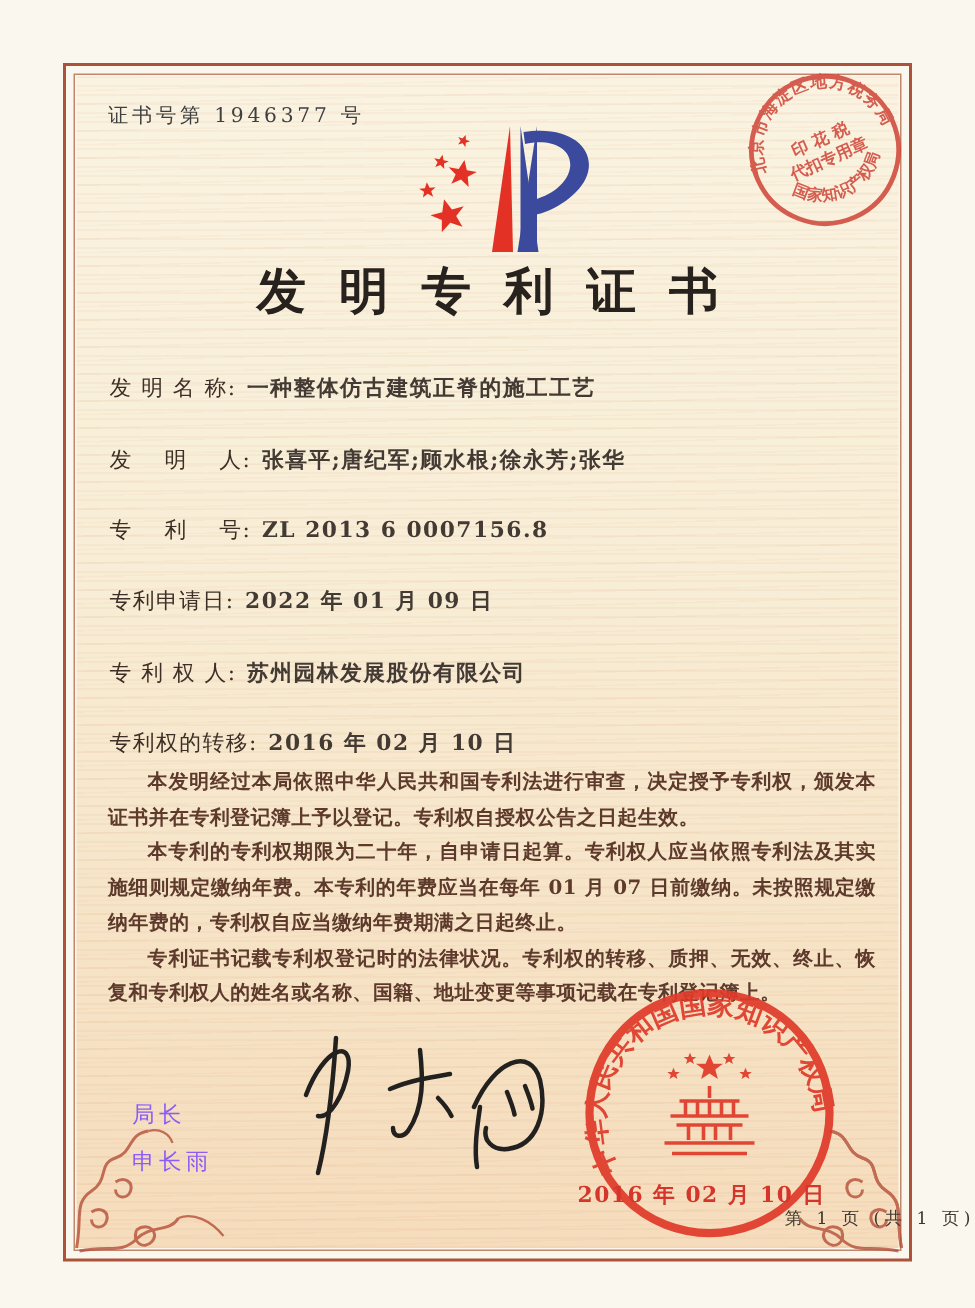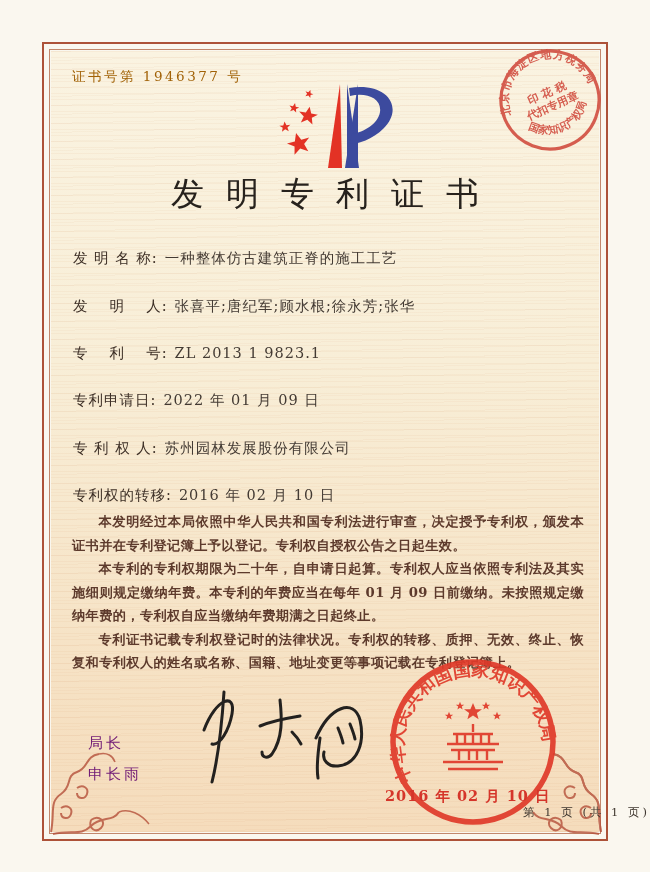--- a/index.html
+++ b/index.html
@@ -9,32 +9,32 @@
   
   .frame-outer{position:absolute;left:42px;top:42px;right:42px;bottom:31px;border:2.5px solid #ad5238;}
   .frame-inner{position:absolute;left:49px;top:49px;right:49px;bottom:38px;border:1px solid #c2876b;}
   
   .paper{position:absolute;left:51px;top:51px;right:51px;bottom:40px;
          background:linear-gradient(180deg,#faf3e1 0%,#f8eed7 40%,#f6e3c6 75%,#f5dcbc 100%);}
   .paper .waves{position:absolute;inset:0;opacity:.55;
       background:
         repeating-linear-gradient(180deg, rgba(208,140,92,.14) 0 1px, rgba(0,0,0,0) 1px 6px),
         repeating-linear-gradient(178.6deg, rgba(208,140,92,.10) 0 1px, rgba(0,0,0,0) 1px 9px);}
-  .cert-no{position:absolute;left:72px;top:68px;font-size:13.5px;color:#a16207;letter-spacing:2.5px;}
+  .cert-no{position:absolute;left:72px;top:68px;font-size:13.5px;color:#404040;letter-spacing:2.5px;}
   .logo{position:absolute;left:252px;top:80px;}
   .tax-stamp{position:absolute;left:490px;top:40px;opacity:.85;}
-  .title{position:absolute;left:0;width:650px;top:172px;text-align:center;font-size:33px;font-weight:normal;
+  .title{position:absolute;left:0;width:650px;top:172px;text-align:center;font-size:33px;font-weight:bold;
          color:#27221d;letter-spacing:22px;text-indent:22px;}
   .field{position:absolute;left:73px;width:500px;font-size:14.5px;color:#3d2f26;letter-spacing:1px;white-space:nowrap;}
-  .field .fvalue{margin-left:7px;color:#433a33;}
+  .field .fvalue{margin-left:7px;color:#433a33;font-weight:bold;}
   .body-text{position:absolute;left:72px;top:510px;width:512px;font-size:13.2px;line-height:23.5px;
              color:#5d3a2c;letter-spacing:.4px;text-align:justify;font-weight:bold;}
   .body-text p{margin:0;text-indent:2em;}
   .director{position:absolute;left:88px;top:728px;font-family:"DejaVu Sans","Liberation Sans",sans-serif;
-            font-size:15px;color:#701a75;line-height:31px;letter-spacing:3px;}
+            font-size:15px;color:#8b5cf6;line-height:31px;letter-spacing:3px;}
   .signature{position:absolute;left:188px;top:686px;}
   .seal{position:absolute;left:378px;top:650px;opacity:.92;}
   .seal-date{position:absolute;left:385px;top:787px;color:#d5352a;font-size:14.5px;font-weight:bold;letter-spacing:1px;}
   .footer{position:absolute;left:0;width:650px;top:805px;text-align:right;font-size:11.5px;color:#3f372f;letter-spacing:3px;}
   .ornament{position:absolute;opacity:.8;}
   .orn-left{left:47px;top:742px;}
   .orn-right{left:497px;top:742px;transform:scaleX(-1);}
 </style>
 </head>
 <body>
@@ -107,35 +107,35 @@
 
   <div class="title">发明专利证书</div>
 
   <div class="field" style="top:249px">
     <span>发 明 名 称:</span><span class="fvalue">一种整体仿古建筑正脊的施工工艺</span>
   </div>
   <div class="field" style="top:297px">
     <span>发　 明　 人:</span><span class="fvalue">张喜平;唐纪军;顾水根;徐永芳;张华</span>
   </div>
   <div class="field" style="top:344px">
-    <span>专　 利　 号:</span><span class="fvalue">ZL 2013 1 9823.1</span>
+    <span>专　 利　 号:</span><span class="fvalue">ZL 2013 6 0007156.8</span>
   </div>
   <div class="field" style="top:391px">
     <span>专利申请日:</span><span class="fvalue">2022 年 01 月 09 日</span>
   </div>
   <div class="field" style="top:439px">
     <span>专 利 权 人:</span><span class="fvalue">苏州园林发展股份有限公司</span>
   </div>
   <div class="field" style="top:486px">
     <span>专利权的转移:</span><span class="fvalue">2016 年 02 月 10 日</span>
   </div>
 
   <div class="body-text">
     <p>本发明经过本局依照中华人民共和国专利法进行审查，决定授予专利权，颁发本证书并在专利登记簿上予以登记。专利权自授权公告之日起生效。</p>
-    <p>本专利的专利权期限为二十年，自申请日起算。专利权人应当依照专利法及其实施细则规定缴纳年费。本专利的年费应当在每年 01 月 09 日前缴纳。未按照规定缴纳年费的，专利权自应当缴纳年费期满之日起终止。</p>
+    <p>本专利的专利权期限为二十年，自申请日起算。专利权人应当依照专利法及其实施细则规定缴纳年费。本专利的年费应当在每年 01 月 07 日前缴纳。未按照规定缴纳年费的，专利权自应当缴纳年费期满之日起终止。</p>
     <p>专利证书记载专利权登记时的法律状况。专利权的转移、质押、无效、终止、恢复和专利权人的姓名或名称、国籍、地址变更等事项记载在专利登记簿上。</p>
   </div>
 
   <div class="director">
     <div>局长</div>
     <div>申长雨</div>
   </div>
 
   <svg class="signature" width="190" height="110" viewBox="0 0 190 110">
     <g fill="none" stroke="#23211f" stroke-width="3" stroke-linecap="round">

